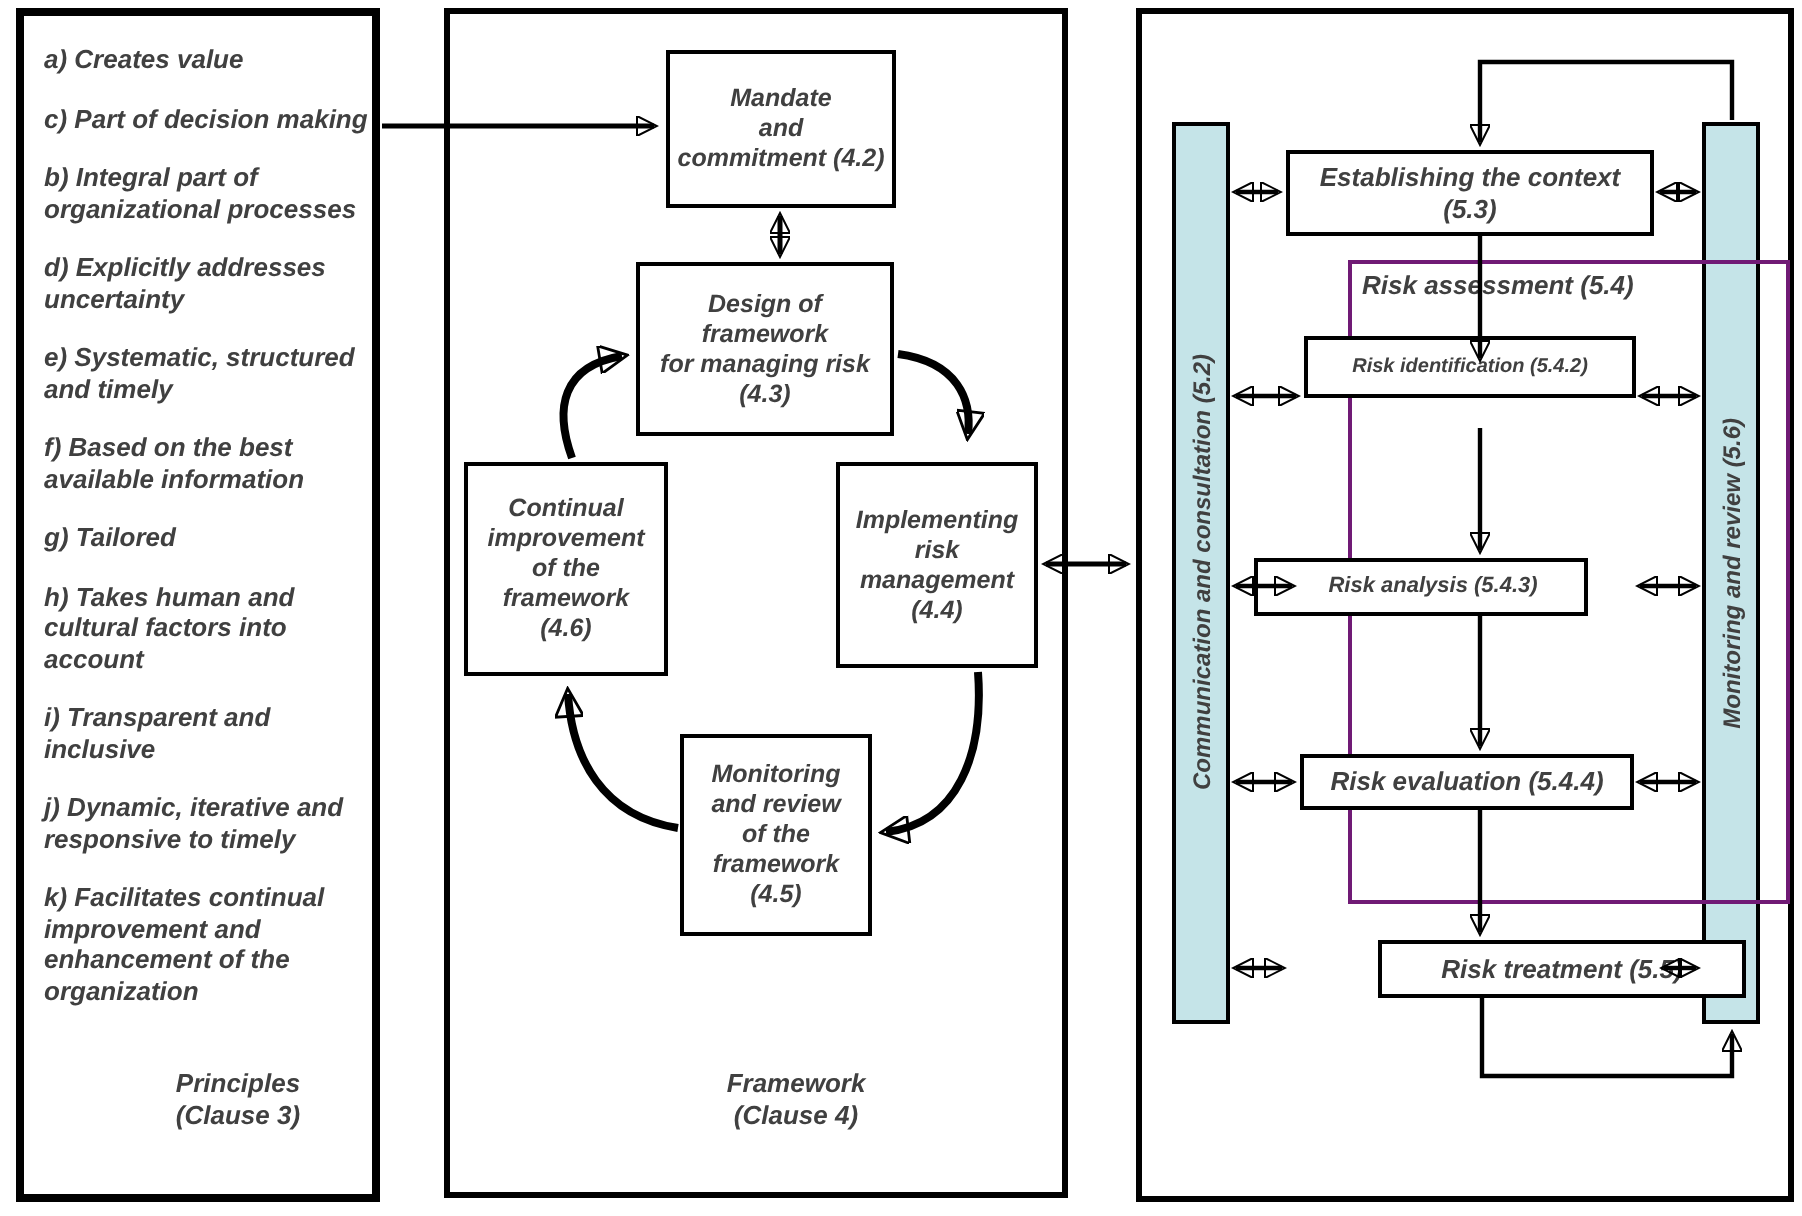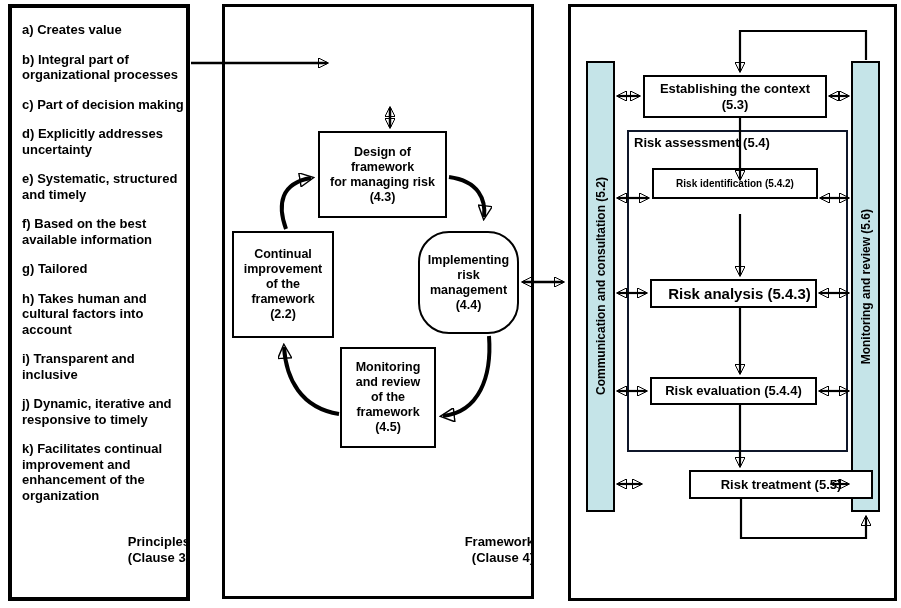--- a/index.html
+++ b/index.html
@@ -1,56 +1,56 @@
 <!DOCTYPE html>
 <html><head>
 <meta charset="utf-8">
 <style>
   html,body{margin:0;padding:0;background:#fff;}
   .canvas{
     position:relative;width:901px;height:604px;background:#ffffff;
     font-family:"Liberation Sans","DejaVu Sans",sans-serif;
-    font-weight:bold;color:#000000;overflow:hidden;
+    font-weight:bold;color:#404040;overflow:hidden;font-style:italic;
   }
   .panel{position:absolute;border:3px solid #000;background:#fff;box-sizing:border-box;}
   .nbox{
     position:absolute;border:2px solid #000;background:#fff;box-sizing:border-box;
     display:flex;align-items:center;justify-content:center;text-align:center;
     white-space:pre-line;font-size:12.5px;line-height:1.2;
   }
   .plist{
     position:absolute;left:8px;top:4px;width:182px;box-sizing:border-box;
     padding:18px 3px 0 14px;font-size:13px;line-height:15.5px;
   }
   .pitem{margin-bottom:14px;white-space:pre-line;}
-  .plabel{position:absolute;text-align:right;white-space:pre-line;font-size:13px;line-height:1.22;}
+  .plabel{position:absolute;text-align:center;white-space:pre-line;font-size:13px;line-height:1.22;margin-left:20px;}
   .vbar{
     position:absolute;border:2px solid #000;background:#c5e4e8;box-sizing:border-box;
     display:flex;align-items:center;justify-content:center;
   }
   .vbar span{writing-mode:vertical-rl;transform:rotate(180deg);white-space:nowrap;font-size:12px;}
-  .assess{position:absolute;border:2px solid #0f172a;box-sizing:border-box;background:transparent;}
+  .assess{position:absolute;border:2px solid #701a75;box-sizing:border-box;background:transparent;margin-left:47px;}
   .assess-label{position:absolute;left:5px;top:3px;font-size:13px;white-space:nowrap;}
   svg.arrows{position:absolute;left:0;top:0;pointer-events:none;}
   svg.arrows path, svg.arrows line, svg.arrows polyline{stroke:#000;fill:none;}
 </style>
 </head>
 <body>
 
 <div class="canvas">
 
   <div class="panel" style="left:8px;top:4px;width:182px;height:597px;border-width:4px;"></div>
   <div class="panel" style="left:222px;top:4px;width:312px;height:595px;"></div>
   <div class="panel" style="left:568px;top:4px;width:329px;height:597px;"></div>
 
   <div class="plist">
     <div class="pitem">a) Creates value</div>
+    <div class="pitem">c) Part of decision making</div>
     <div class="pitem">b) Integral part of
 organizational processes</div>
-    <div class="pitem">c) Part of decision making</div>
     <div class="pitem">d) Explicitly addresses
 uncertainty</div>
     <div class="pitem">e) Systematic, structured
 and timely</div>
     <div class="pitem">f) Based on the best
 available information</div>
     <div class="pitem">g) Tailored</div>
     <div class="pitem">h) Takes human and
 cultural factors into
 account</div>
@@ -58,34 +58,37 @@
     <div class="pitem">j) Dynamic, iterative and
 responsive to timely</div>
     <div class="pitem">k) Facilitates continual
 improvement and
 enhancement of the
 organization</div>
   </div>
   <div class="plabel" style="left:8px;top:534px;width:182px;">Principles
 (Clause 3)</div>
 
+  <div class="nbox" style="left:333px;top:25px;width:115px;height:79px;">Mandate
+and
+commitment (4.2)</div>
   <div class="nbox" style="left:318px;top:131px;width:129px;height:87px;">Design of
 framework
 for managing risk
 (4.3)</div>
   <div class="nbox" style="left:232px;top:231px;width:102px;height:107px;">Continual
 improvement
 of the
 framework
-(2.2)</div>
-  <div class="nbox" style="left:418px;top:231px;width:101px;height:103px;border-radius:31px;">Implementing
+(4.6)</div>
+  <div class="nbox" style="left:418px;top:231px;width:101px;height:103px;">Implementing
 risk
 management
 (4.4)</div>
-  <div class="nbox" style="left:340px;top:347px;width:96px;height:101px;">Monitoring
+  <div class="nbox" style="left:340px;top:367px;width:96px;height:101px;">Monitoring
 and review
 of the
 framework
 (4.5)</div>
   <div class="plabel" style="left:222px;top:534px;width:312px;">Framework
 (Clause 4)</div>
 
   <div class="vbar" style="left:586px;top:61px;width:29px;height:451px;">
     <span>Communication and consultation (5.2)</span>
   </div>
@@ -93,21 +96,21 @@
     <span>Monitoring and review (5.6)</span>
   </div>
 
   <div class="assess" style="left:627px;top:130px;width:221px;height:322px;">
     <div class="assess-label">Risk  assessment (5.4)</div>
   </div>
 
   <div class="nbox" style="left:643px;top:75px;width:184px;height:43px;font-size:13px;">Establishing the context
 (5.3)</div>
   <div class="nbox" style="left:652px;top:168px;width:166px;height:31px;font-size:10px;">Risk identification (5.4.2)</div>
-  <div class="nbox" style="left:650px;top:279px;width:167px;height:29px;font-size:15px;padding-left:12px;">Risk analysis (5.4.3)</div>
+  <div class="nbox" style="left:627px;top:279px;width:167px;height:29px;font-size:11px;padding-left:12px;">Risk analysis (5.4.3)</div>
   <div class="nbox" style="left:650px;top:377px;width:167px;height:28px;font-size:13px;">Risk evaluation (5.4.4)</div>
   <div class="nbox" style="left:645px;top:470px;width:184px;height:29px;font-size:13px;margin-left:44px;">Risk treatment (5.5)</div>
 
   <svg class="arrows" width="901" height="608" viewBox="0 0 901 608">
     <defs>
       <marker id="ah" viewBox="0 0 10 10" refX="8.5" refY="5" markerWidth="12" markerHeight="10" orient="auto-start-reverse" markerUnits="userSpaceOnUse">
         <path d="M0,0 L10,5 L0,10 Z" fill="#000" stroke="none"></path>
       </marker>
       <marker id="ahBig" viewBox="0 0 10 10" refX="8" refY="5" markerWidth="16" markerHeight="14" orient="auto-start-reverse" markerUnits="userSpaceOnUse">
         <path d="M0,0 L10,5 L0,10 Z" fill="#000" stroke="none"></path>

